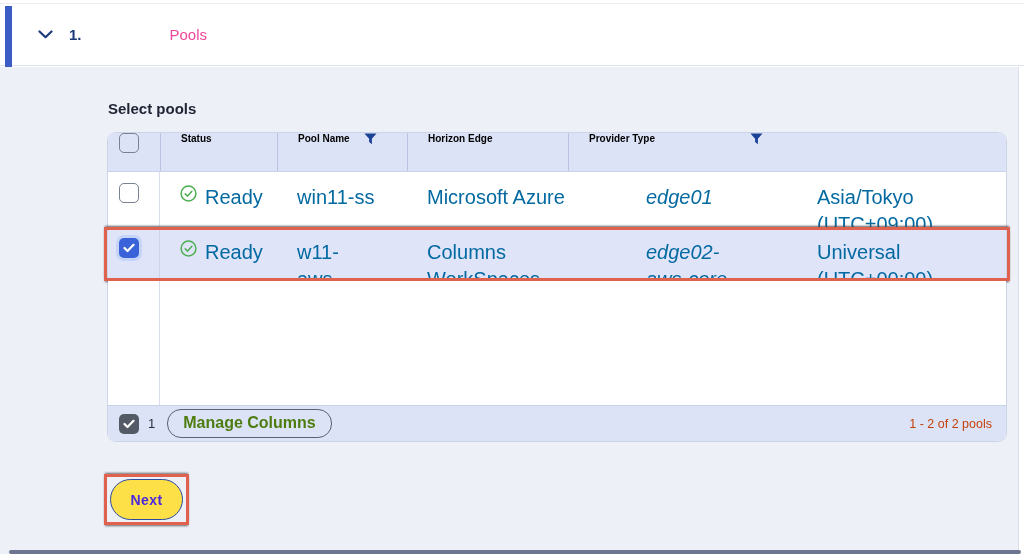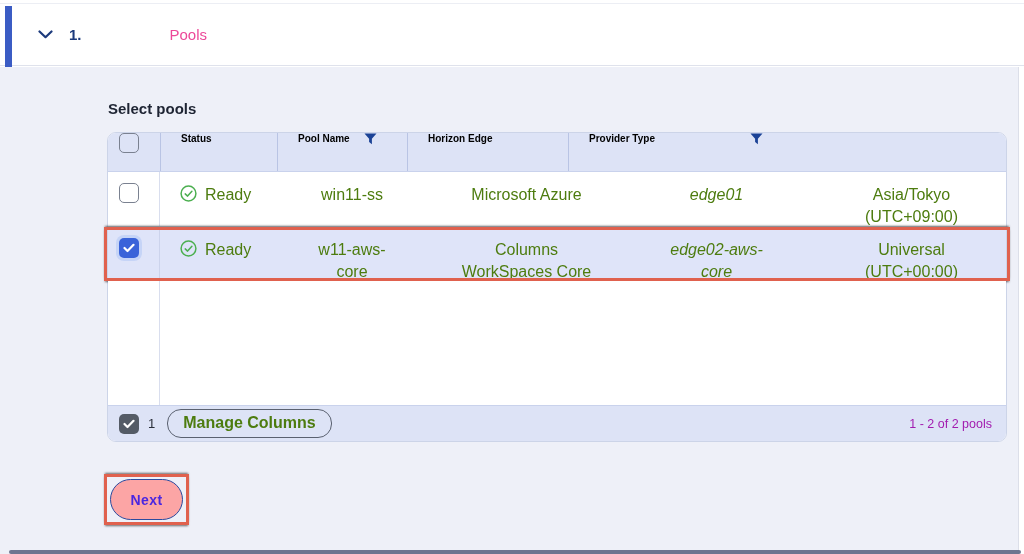--- a/index.html
+++ b/index.html
@@ -33,21 +33,21 @@
   .col-cb { width:52px; padding-left:11px; }
   .col-status { width:117px; }
   .col-pool { width:130px; }
   .col-provider { width:219px; padding-right:24px; }
   .col-edge { width:161px; }
   .col-tz { flex:1; }
   .filter-gap { margin-left:14px; display:flex; align-items:center; cursor:pointer; }
   .filter-end { margin-left:auto; display:flex; align-items:center; cursor:pointer; }
 
   .t-row { display:flex; background:#ffffff; }
-  .b-cell { padding:12px 0 0 20px; font-size:16px; color:#4d7c0f; line-height:1.35;text-align:center; }
+  .b-cell { padding:12px 0 0 20px; font-size:20px; color:#0369a1; line-height:1.35; }
   .cb-cell { width:52px; padding:11px 0 0 11px; box-shadow:inset -1px 0 0 #d9deee; }
   .row-first { height:55px; border-bottom:1px solid #e4e7f0; }
   .row-selected { position:relative; height:54px; background:#dfe4f9; }
   .row-selected .cb-cell { box-shadow:inset -1px 0 0 #ccd3ec; }
   .row-selected::after { content:''; position:absolute; top:0; bottom:0; left:-4px; right:-4px;
       border:3px solid #e0614e; pointer-events:none;
       box-shadow:0 -2px 2px -1px rgba(60,60,60,.75), 0 2px 2px -1px rgba(60,60,60,.75); }
   .filler { position:relative; height:124px; background:#ffffff; }
   .filler::before { content:''; position:absolute; left:51px; top:0; bottom:0; width:1px; background:#d9deee; }
 
@@ -59,35 +59,35 @@
   .status-flex { display:flex; align-items:flex-start; gap:8px; }
   .status-flex svg { margin-top:1px; }
 
   
   .t-footer { display:flex; align-items:center; height:36px; background:#dde3f6;
               border-radius:0 0 8px 8px; border-top:1px solid #c9d2ec; padding:0 14px 0 11px; }
   .footer-count { margin:0 12px 0 9px; font-size:13px; color:#2a2f3a; }
   .manage-pill { border:1.5px solid #5a6170; border-radius:14px; padding:4px 15px 5px;
                  font-size:16px; font-weight:700; color:#4d7c0f; background:transparent;
                  font-family:inherit; cursor:pointer; }
-  .range { margin-left:auto; font-size:12.5px; color:#a21caf; }
+  .range { margin-left:auto; font-size:12.5px; color:#c2410c; }
 
   
   .cb { width:20px; height:20px; border-radius:5px; display:flex; align-items:center; justify-content:center; cursor:pointer; }
   .cb-unchecked { border:1.5px solid #7a8190; background:transparent; }
   .cb-blue { background:#3a63d9; box-shadow:0 0 0 3px #c6d4f7; }
   .cb-gray { background:#545b66; }
 
   
   .next-wrap { position:relative; display:inline-block; margin:37px 0 0 110px; }
   .next-wrap::after { content:''; position:absolute; top:-5px; bottom:-5px; left:-6px; right:-6px;
       border:3px solid #e0614e; pointer-events:none;
       box-shadow:0 -2px 2px -1px rgba(60,60,60,.75), 0 2px 2px -1px rgba(60,60,60,.75); }
   .next-btn { width:73px; height:41px; border-radius:21px; border:1.5px solid #2c4a9e;
-              background:#fca5a5; color:#4a26e0; font-weight:700; font-size:14px;
+              background:#fde047; color:#4a26e0; font-weight:700; font-size:14px;
               letter-spacing:.4px; font-family:inherit; cursor:pointer; }
 
   .bottom-strip { position:absolute; left:9px; right:3px; bottom:0; height:4px;
                   background:#6e7590; border-radius:2px; }
 </style>
 </head>
 <body>
 
 <div class="app">
 

